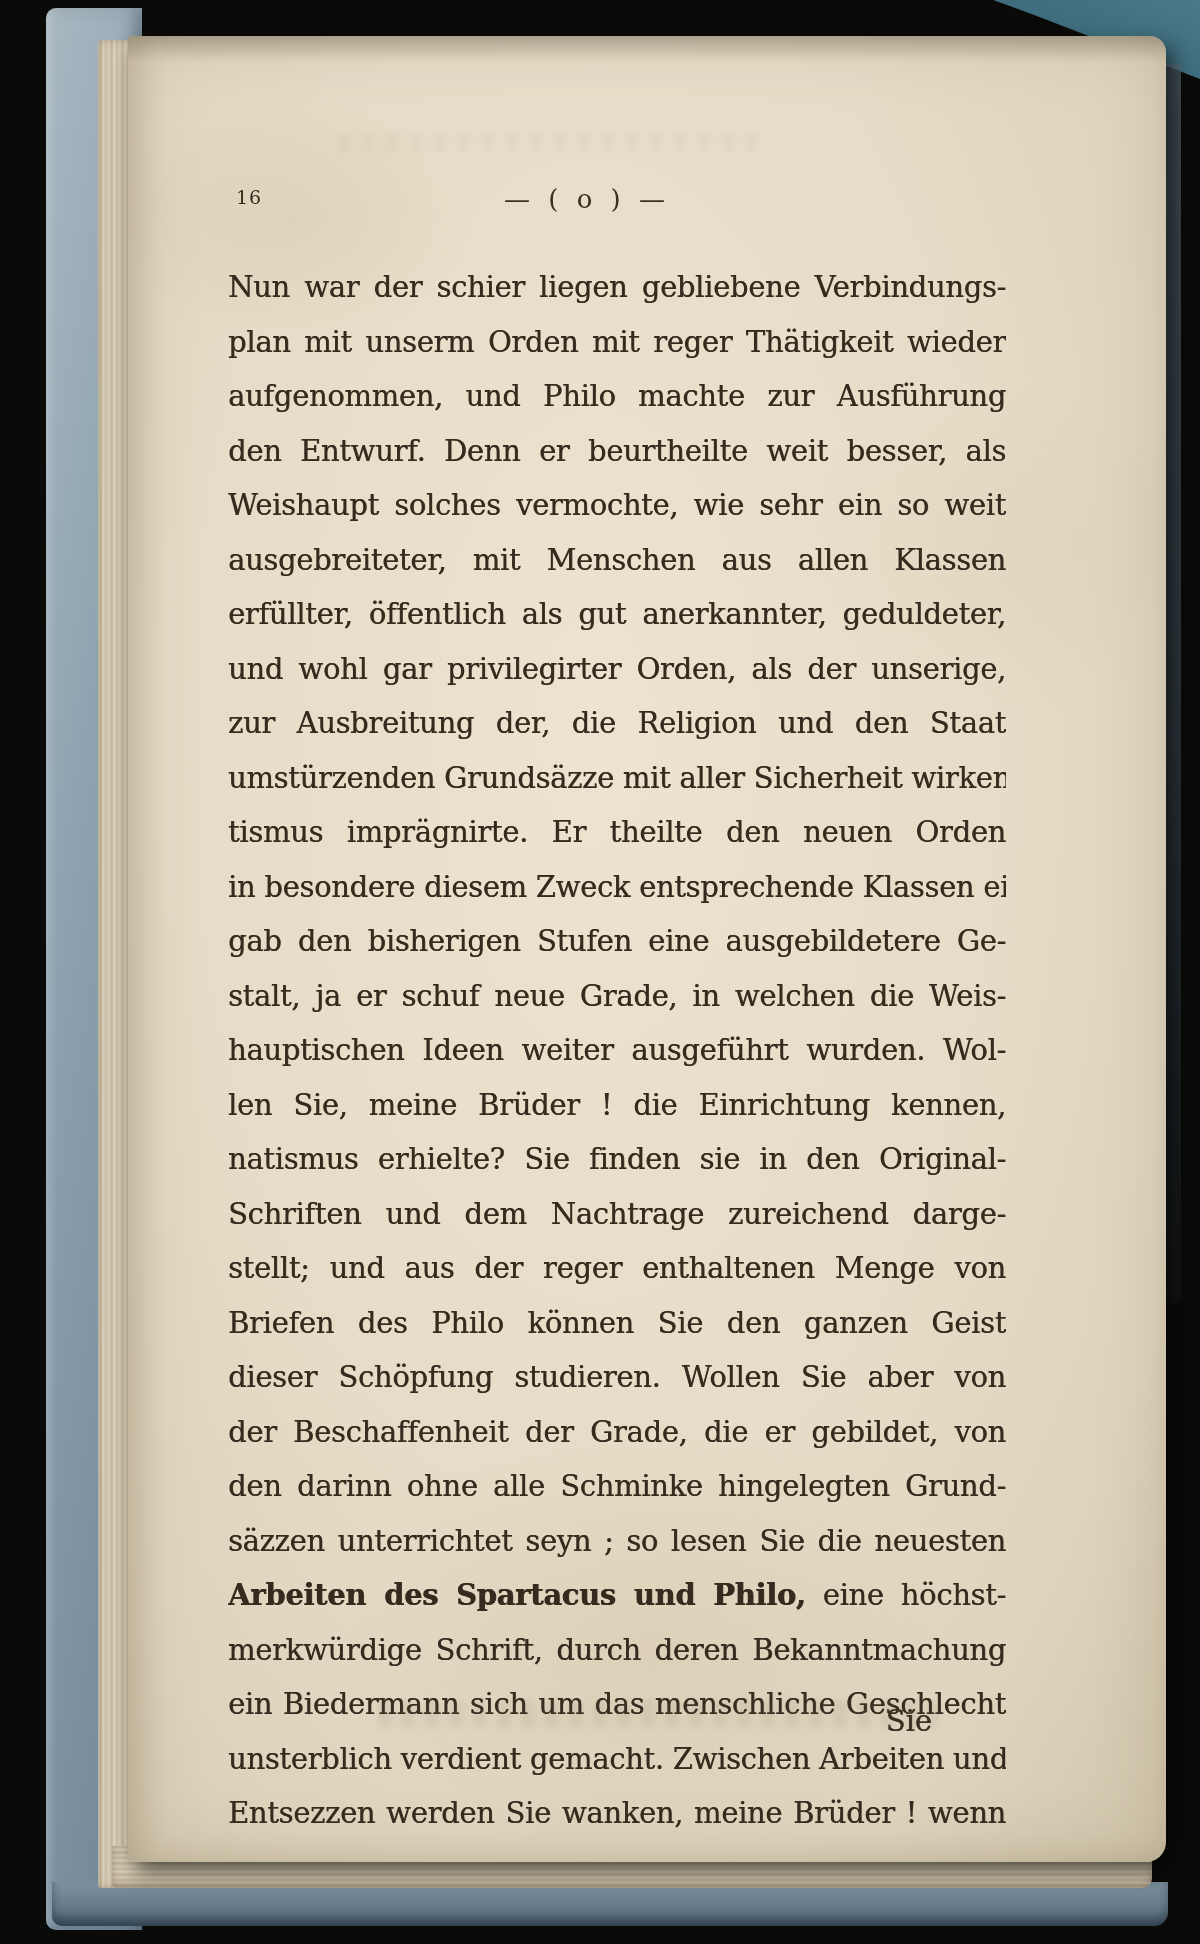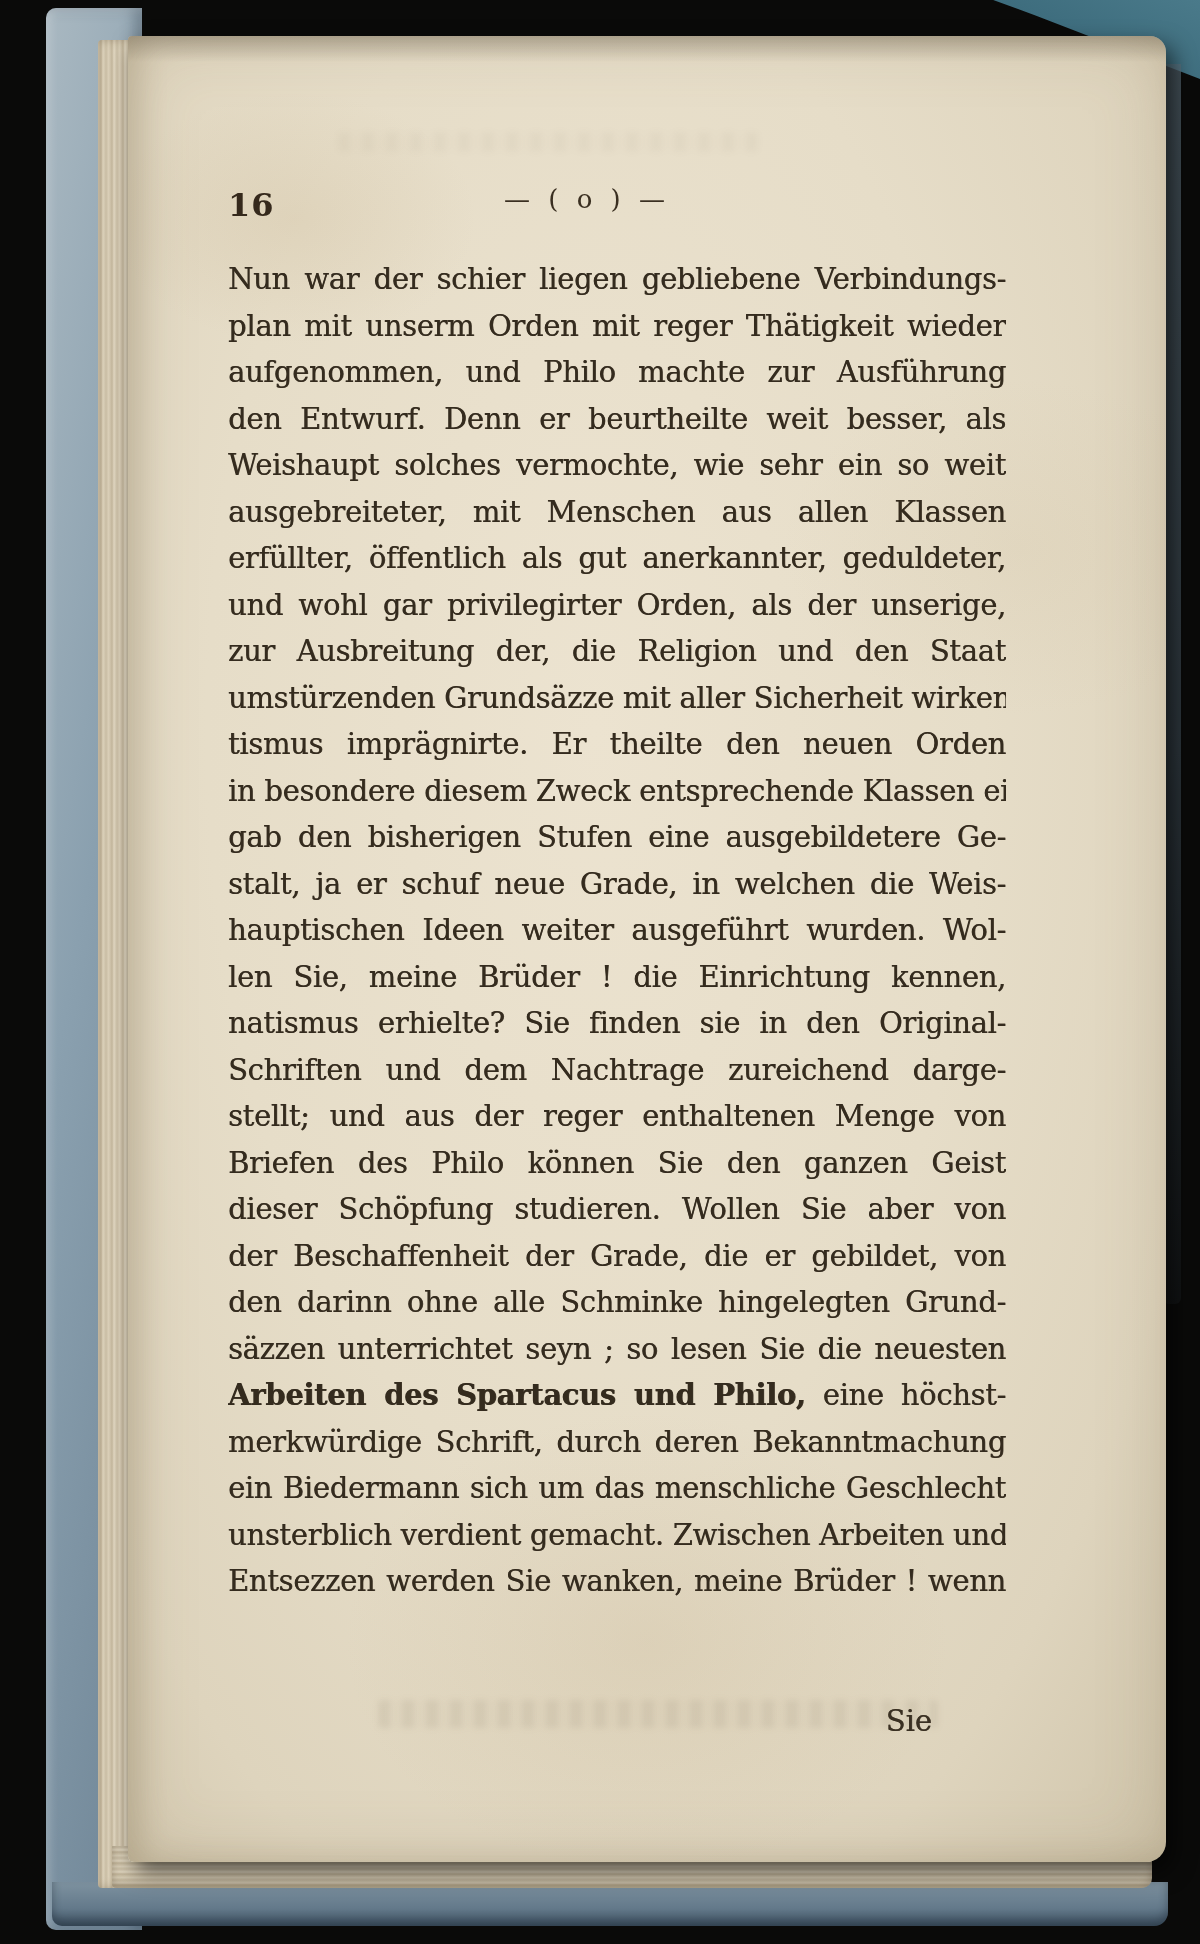--- a/index.html
+++ b/index.html
@@ -85,23 +85,23 @@
       7px 10px 22px rgba(0,0,0,.6);
   }
   .page-header {
     position: absolute;
     left: 100px; top: 146px;
     width: 778px; height: 44px;
     color: #35291c;
   }
   .page-number {
     position: absolute;
-    left: 0; top: 4px;
-    font-size: 32px;
-    font-weight: bold;
+    left: 8px; top: 4px;
+    font-size: 19px;
+    font-weight: normal;
     letter-spacing: 1px;
   }
   .ornament {
     position: absolute;
     left: calc(50% - 30px);
     transform: translateX(-50%);
     top: 2px;
     font-size: 26px;
     letter-spacing: 5px;
     white-space: nowrap;
@@ -116,20 +116,21 @@
   .line {
     font-size: 29px;
     line-height: 46.5px;
     height: 46.5px;
     overflow: hidden;
     letter-spacing: -0.3px;
     text-align: justify;
     text-align-last: justify;
     text-shadow: 0.4px 0 0 rgba(52,43,30,.8);
     white-space: nowrap;
+    margin-top: 8px;
   }
   .line .bold { font-weight: bold; text-shadow: 0.6px 0 0 rgba(52,43,30,.9); }
   .catchword {
     position: absolute;
     left: 100px; top: 1668px;
     width: 778px;
     text-align: right;
     padding-right: 0;
     box-sizing: border-box;
     font-size: 29px;

